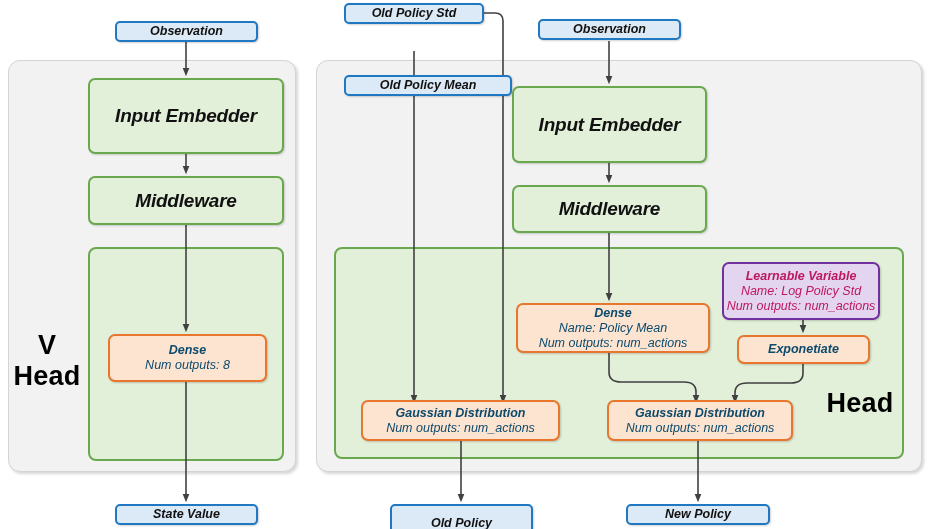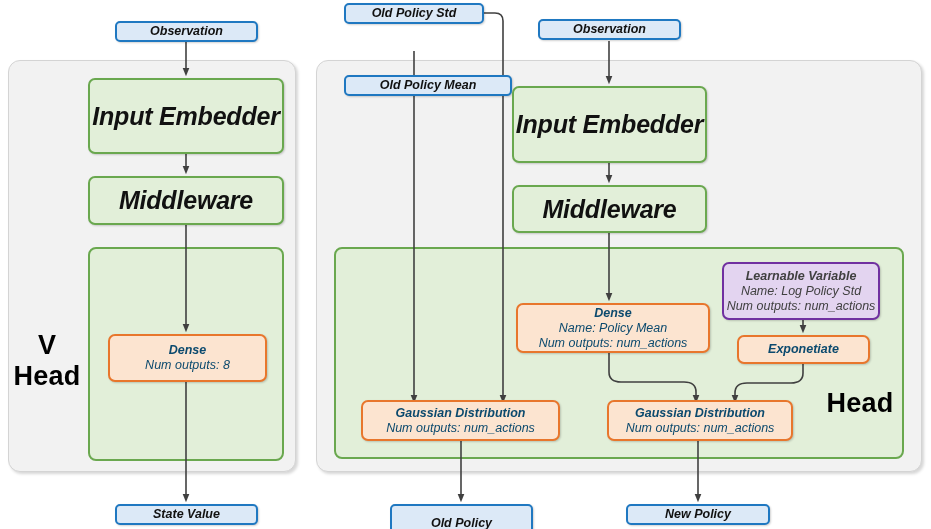--- a/index.html
+++ b/index.html
@@ -39,35 +39,35 @@
     justify-content: center;
     text-align: center;
     box-shadow: 1px 1px 2px rgba(0,0,0,0.18);
     font-style: italic;
   }
   .node-green {
     background: #e2efd9;
     border: 2px solid #6aa84f;
     border-radius: 7px;
     font-weight: bold;
-    font-size: 25px;
+    font-size: 19px;
     color: #111111;
     letter-spacing: -0.2px;
   }
   .node-orange {
     background: #fce4d0;
     border: 2px solid #e8762c;
     border-radius: 7px;
     color: #0c4a6e;
   }
   .node-purple {
     background: #e3d4f0;
     border: 2px solid #7030a0;
     border-radius: 7px;
-    color: #404040;
+    color: #be185d;
   }
   .node-blue {
     background: #dce9f7;
     border: 2px solid #1f78c1;
     border-radius: 5px;
     color: #111111;
     font-size: 12.5px;
     font-weight: bold;
   }
   .title-line {

